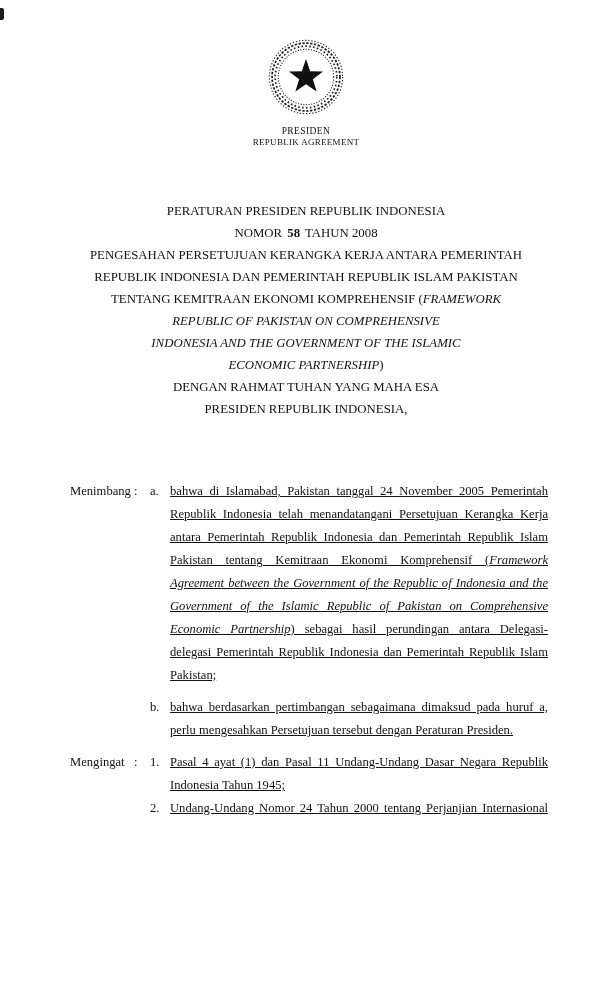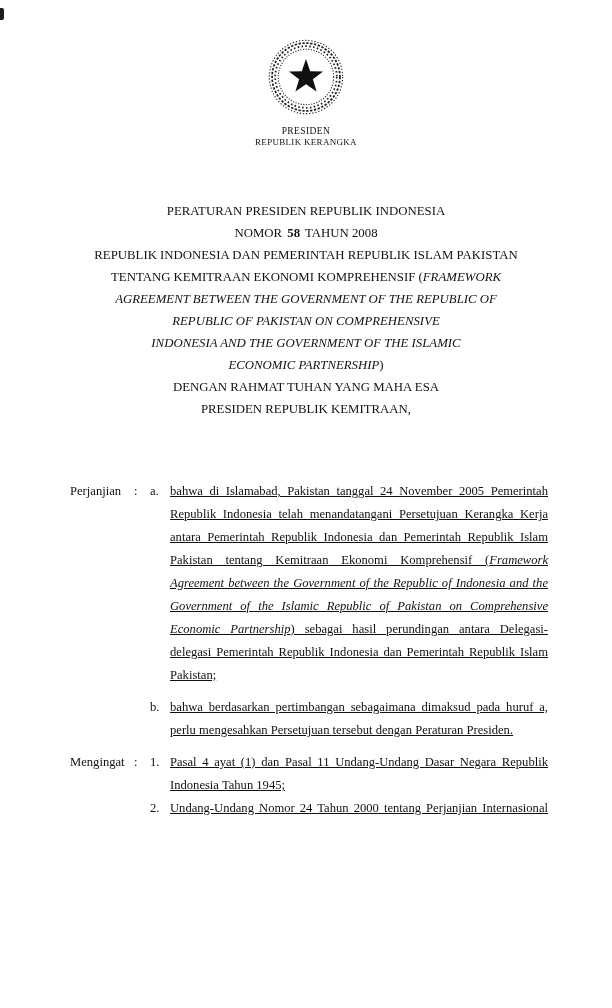--- a/index.html
+++ b/index.html
@@ -84,40 +84,40 @@
     <svg viewBox="0 0 100 100" aria-hidden="true">
       <g fill="none" stroke="#1c1c1c">
         <circle cx="50" cy="50" r="47" stroke-width="1.4" stroke-dasharray="1.6 2.4"></circle>
         <circle cx="50" cy="50" r="43.5" stroke-width="2.2" stroke-dasharray="3 2"></circle>
         <circle cx="50" cy="50" r="39.5" stroke-width="2.2" stroke-dasharray="2 3"></circle>
         <circle cx="50" cy="50" r="35.5" stroke-width="1.4" stroke-dasharray="1.4 2"></circle>
       </g>
       <polygon fill="#101010" points="50,27 55.4,42.6 71.9,42.9 58.8,52.9 63.6,68.7 50,59.2 36.4,68.7 41.2,52.9 28.1,42.9 44.6,42.6"></polygon>
     </svg>
     <div class="seal-line1">PRESIDEN</div>
-    <div class="seal-line2">REPUBLIK KERANGKA</div>
+    <div class="seal-line2">REPUBLIK AGREEMENT</div>
   </div>
 
   <div class="title-block">
     <div class="tl">PERATURAN PRESIDEN REPUBLIK INDONESIA</div>
     <div class="tl"><span>NOMOR</span> <b>58</b> <span>TAHUN 2008</span></div>
+    <div class="tl">PENGESAHAN PERSETUJUAN KERANGKA KERJA ANTARA PEMERINTAH</div>
     <div class="tl">REPUBLIK INDONESIA DAN PEMERINTAH REPUBLIK ISLAM PAKISTAN</div>
     <div class="tl"><span>TENTANG KEMITRAAN EKONOMI KOMPREHENSIF (</span><i>FRAMEWORK</i></div>
-    <div class="tl"><i>AGREEMENT BETWEEN THE GOVERNMENT OF THE REPUBLIC OF</i></div>
     <div class="tl"><i>REPUBLIC OF PAKISTAN ON COMPREHENSIVE</i></div>
     <div class="tl"><i>INDONESIA AND THE GOVERNMENT OF THE ISLAMIC</i></div>
     <div class="tl"><i>ECONOMIC PARTNERSHIP</i><span>)</span></div>
     <div class="tl sp">DENGAN RAHMAT TUHAN YANG MAHA ESA</div>
-    <div class="tl sp">PRESIDEN REPUBLIK KEMITRAAN,</div>
+    <div class="tl sp">PRESIDEN REPUBLIK INDONESIA,</div>
   </div>
 
   <div class="content">
 
     <div class="row">
-      <div class="cell-label">Perjanjian</div>
+      <div class="cell-label">Menimbang</div>
       <div class="cell-colon">:</div>
       <div class="cell-marker">a.</div>
       <div class="cell-text"><span>bahwa di Islamabad, Pakistan tanggal 24 November 2005 Pemerintah Republik Indonesia telah menandatangani Persetujuan Kerangka Kerja antara Pemerintah Republik Indonesia dan Pemerintah Republik Islam Pakistan tentang Kemitraan Ekonomi Komprehensif (</span><i>Framework Agreement between the Government of the Republic of Indonesia and the Government of the Islamic Republic of Pakistan on Comprehensive Economic Partnership</i><span>) sebagai hasil perundingan antara Delegasi-delegasi Pemerintah Republik Indonesia dan Pemerintah Republik Islam Pakistan;</span></div>
     </div>
 
     <div class="row gap">
       <div class="cell-label"></div>
       <div class="cell-colon"></div>
       <div class="cell-marker">b.</div>
       <div class="cell-text">bahwa berdasarkan pertimbangan sebagaimana dimaksud pada huruf a, perlu mengesahkan Persetujuan tersebut dengan Peraturan Presiden.</div>

